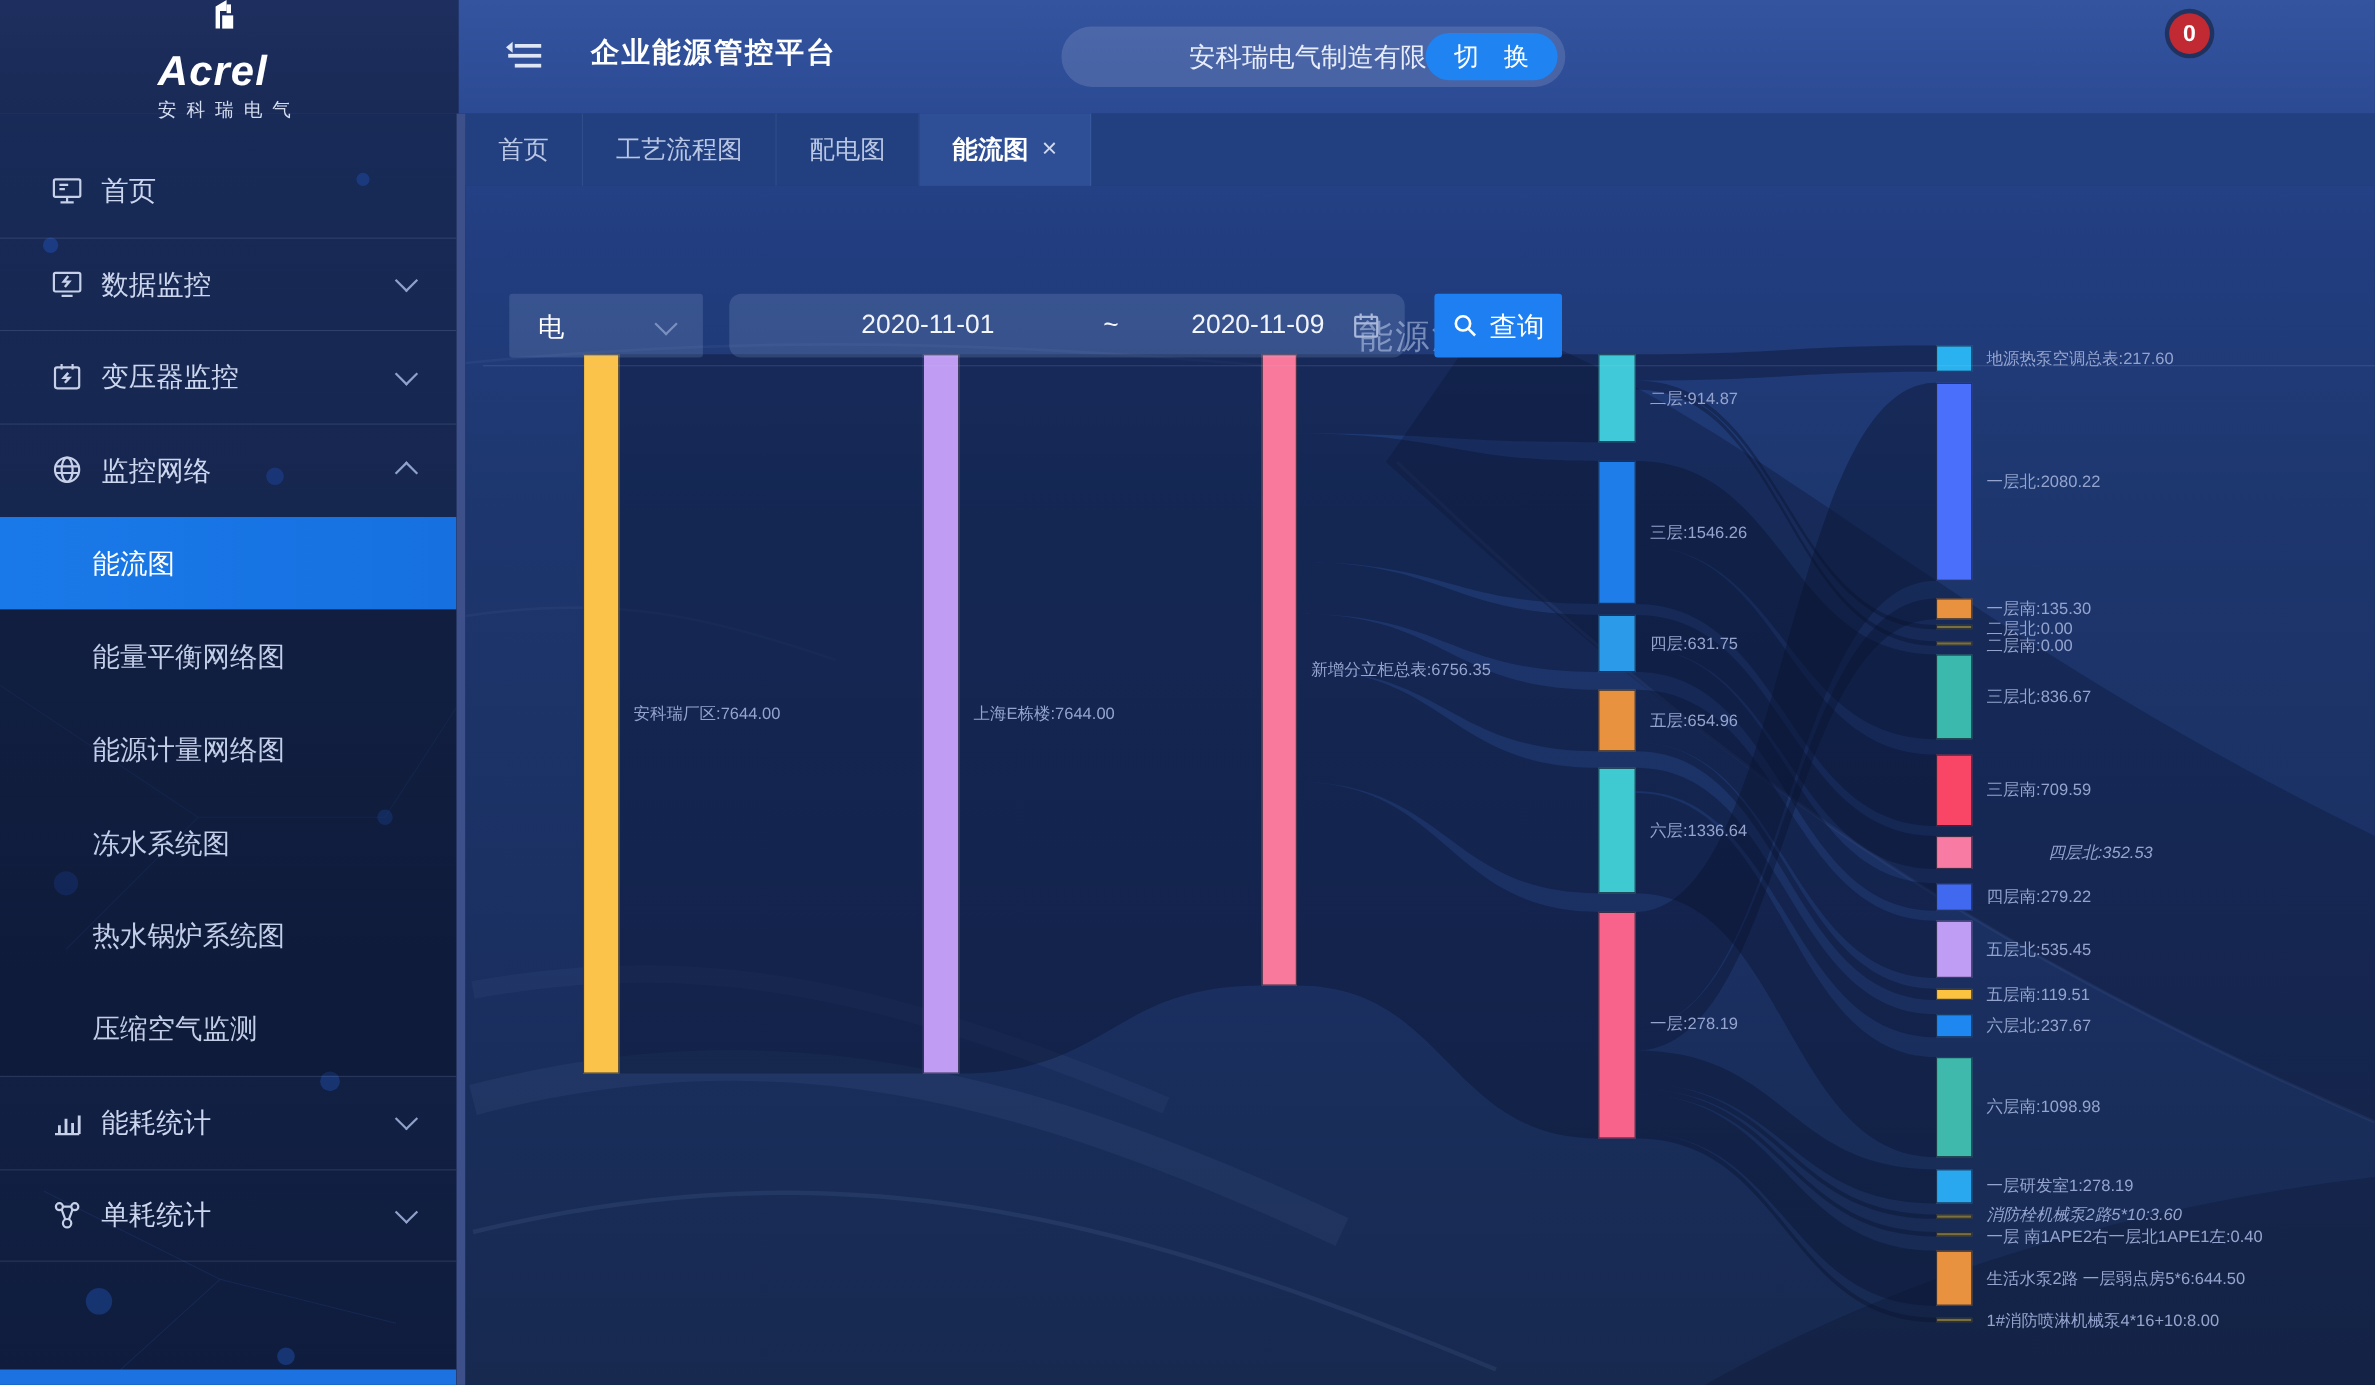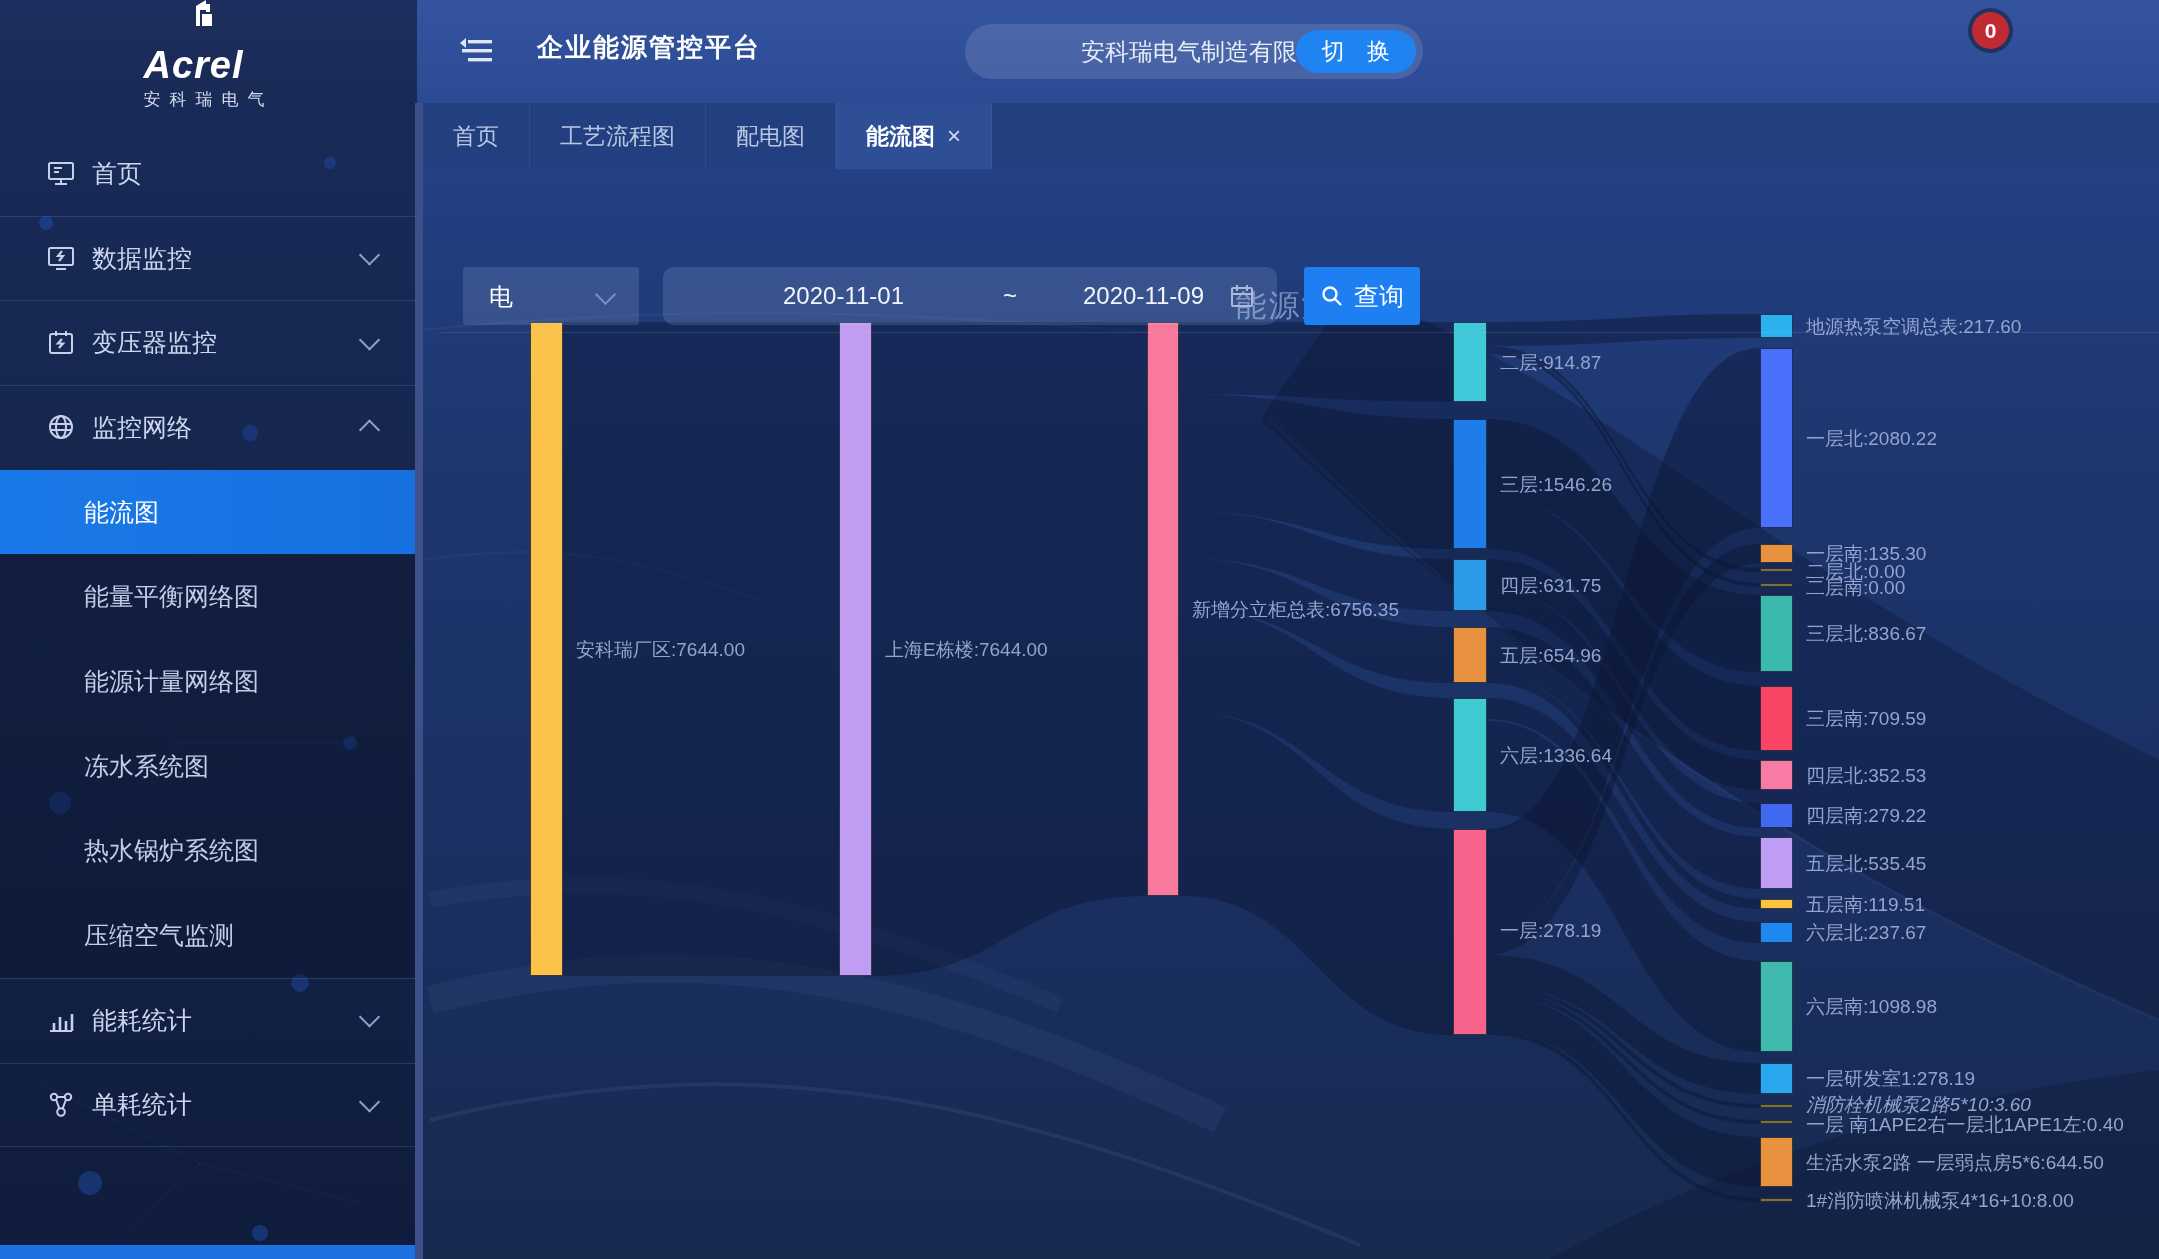--- a/index.html
+++ b/index.html
@@ -71,21 +71,21 @@
   .d-end{left:420px;}
   .cal-icon{position:absolute;right:22px;top:14px;color:#aab8da;}
   .f-query{left:881px;width:116px;background:#1e7ff2;display:flex;align-items:center;justify-content:center;gap:10px;
     color:#fff;font-size:25px;cursor:pointer;border:none;font-family:inherit;}
 
   .canvas{position:absolute;left:0;top:0;width:1736px;height:1156px;}
   .decor-svg,.links-svg{position:absolute;left:0;top:0;width:1736px;height:1156px;pointer-events:none;}
   .sankey-title{position:absolute;left:765px;top:182px;width:260px;text-align:center;
     color:rgba(193,207,238,0.55);font-size:31px;letter-spacing:2px;}
   .node{position:absolute;border:1px solid rgba(24,34,56,0.85);box-sizing:border-box;cursor:pointer;}
-  .node-label{position:absolute;color:#94a4ce;font-size:19px;white-space:nowrap;line-height:27px;}
+  .node-label{position:absolute;color:#94a4ce;font-size:15px;white-space:nowrap;line-height:27px;}
 </style>
 </head>
 <body>
 
 <div class="app">
 
   <header class="topbar">
     <div class="logo-zone">
       <div class="logo-wrap">
         <svg width="34" height="40" viewBox="0 0 34 40">
@@ -325,21 +325,21 @@
           <div class="node-label" style="left: 1383px; top: 437px;">一层南:135.30</div>
           <div class="node" style="left: 1337px; top: 465px; width: 33px; height: 4px; background: rgb(122, 111, 62);"></div>
           <div class="node-label" style="left: 1383px; top: 455px;">二层北:0.00</div>
           <div class="node" style="left: 1337px; top: 480px; width: 33px; height: 4px; background: rgb(122, 111, 62);"></div>
           <div class="node-label" style="left: 1383px; top: 471px;">二层南:0.00</div>
           <div class="node" style="left: 1337px; top: 492px; width: 33px; height: 77px; background: rgb(60, 185, 173);"></div>
           <div class="node-label" style="left: 1383px; top: 517px;">三层北:836.67</div>
           <div class="node" style="left: 1337px; top: 583px; width: 33px; height: 65px; background: rgb(249, 70, 102);"></div>
           <div class="node-label" style="left: 1383px; top: 602px;">三层南:709.59</div>
           <div class="node" style="left: 1337px; top: 657px; width: 33px; height: 30px; background: rgb(248, 123, 163);"></div>
-          <div class="node-label" style="left: 1383px; top: 659px;">四层北:352.53</div>
+          <div class="node-label" style="left: 1439px; top: 659px; font-style: italic;">四层北:352.53</div>
           <div class="node" style="left: 1337px; top: 700px; width: 33px; height: 25px; background: rgb(65, 105, 240);"></div>
           <div class="node-label" style="left: 1383px; top: 699px;">四层南:279.22</div>
           <div class="node" style="left: 1337px; top: 734px; width: 33px; height: 52px; background: rgb(192, 157, 245);"></div>
           <div class="node-label" style="left: 1383px; top: 747px;">五层北:535.45</div>
           <div class="node" style="left: 1337px; top: 796px; width: 33px; height: 10px; background: rgb(251, 195, 63);"></div>
           <div class="node-label" style="left: 1383px; top: 788px;">五层南:119.51</div>
           <div class="node" style="left: 1337px; top: 819px; width: 33px; height: 21px; background: rgb(30, 136, 240);"></div>
           <div class="node-label" style="left: 1383px; top: 816px;">六层北:237.67</div>
           <div class="node" style="left: 1337px; top: 858px; width: 33px; height: 91px; background: rgb(62, 185, 172);"></div>
           <div class="node-label" style="left: 1383px; top: 890px;">六层南:1098.98</div>

